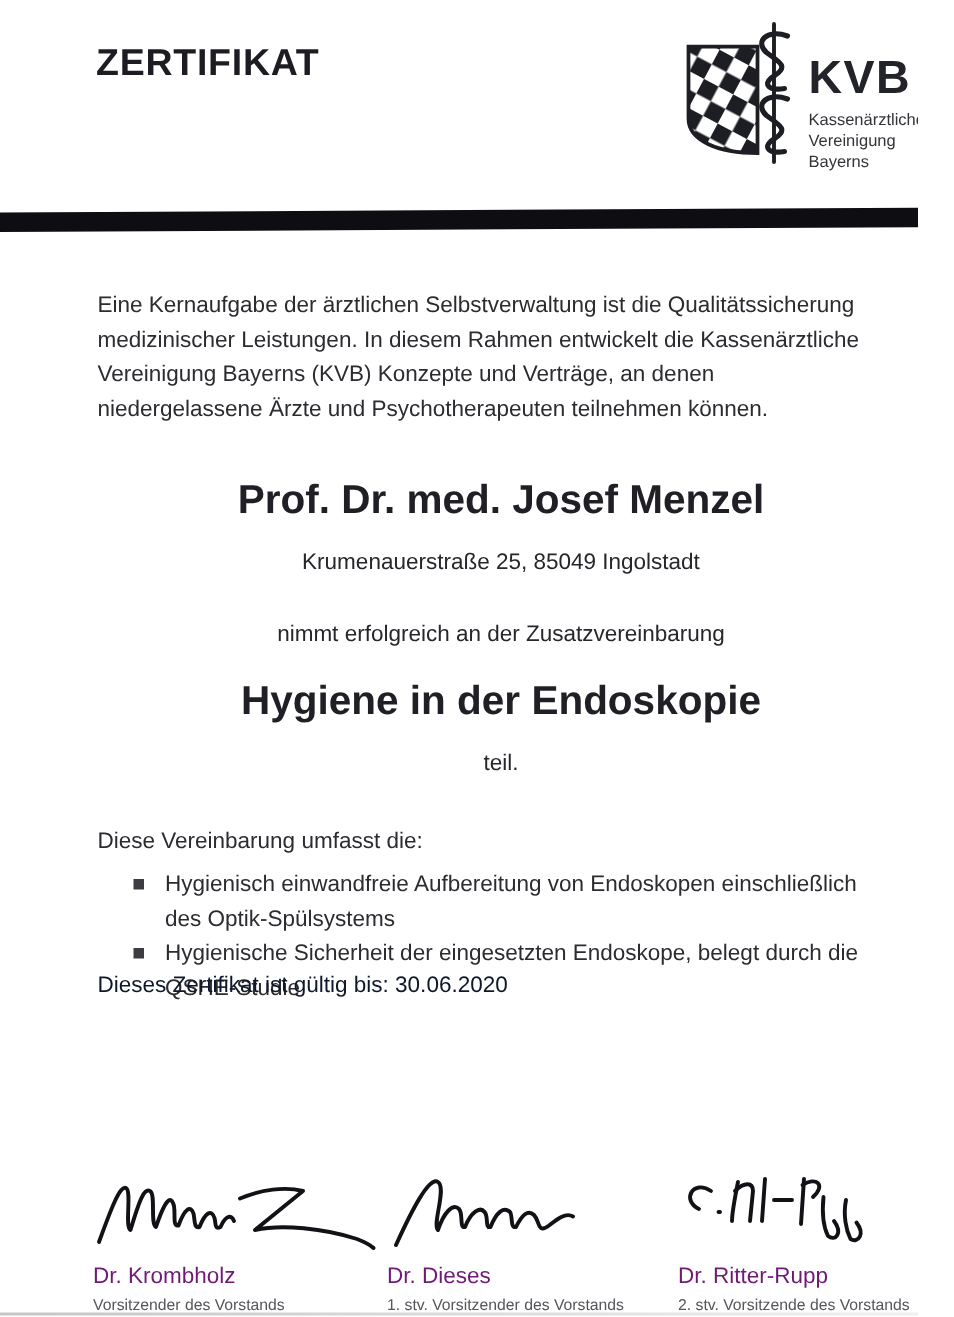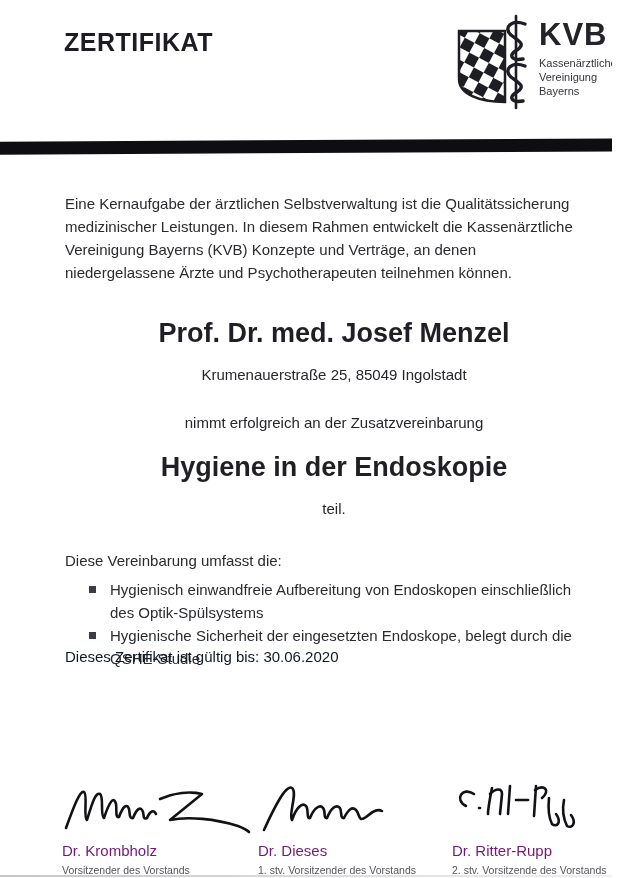--- a/index.html
+++ b/index.html
@@ -25,21 +25,21 @@
     color: #1c1c22;
   }
   .logo {
     position: absolute;
     left: 453px;
     top: 14px;
     display: flex;
     align-items: flex-start;
   }
   .logo-mark { display: block; }
-  .logo-text { margin-left: 8px; margin-top: 6px; }
+  .logo-text { margin-left: 8px; margin-top: 23px; }
   .logo-acronym {
     font-size: 31px;
     font-weight: bold;
     line-height: 30px;
     letter-spacing: 1px;
     color: #23232a;
   }
   .logo-org { margin-top: 6px; font-size: 11px; line-height: 14px; color: #33333a; }
 
   

